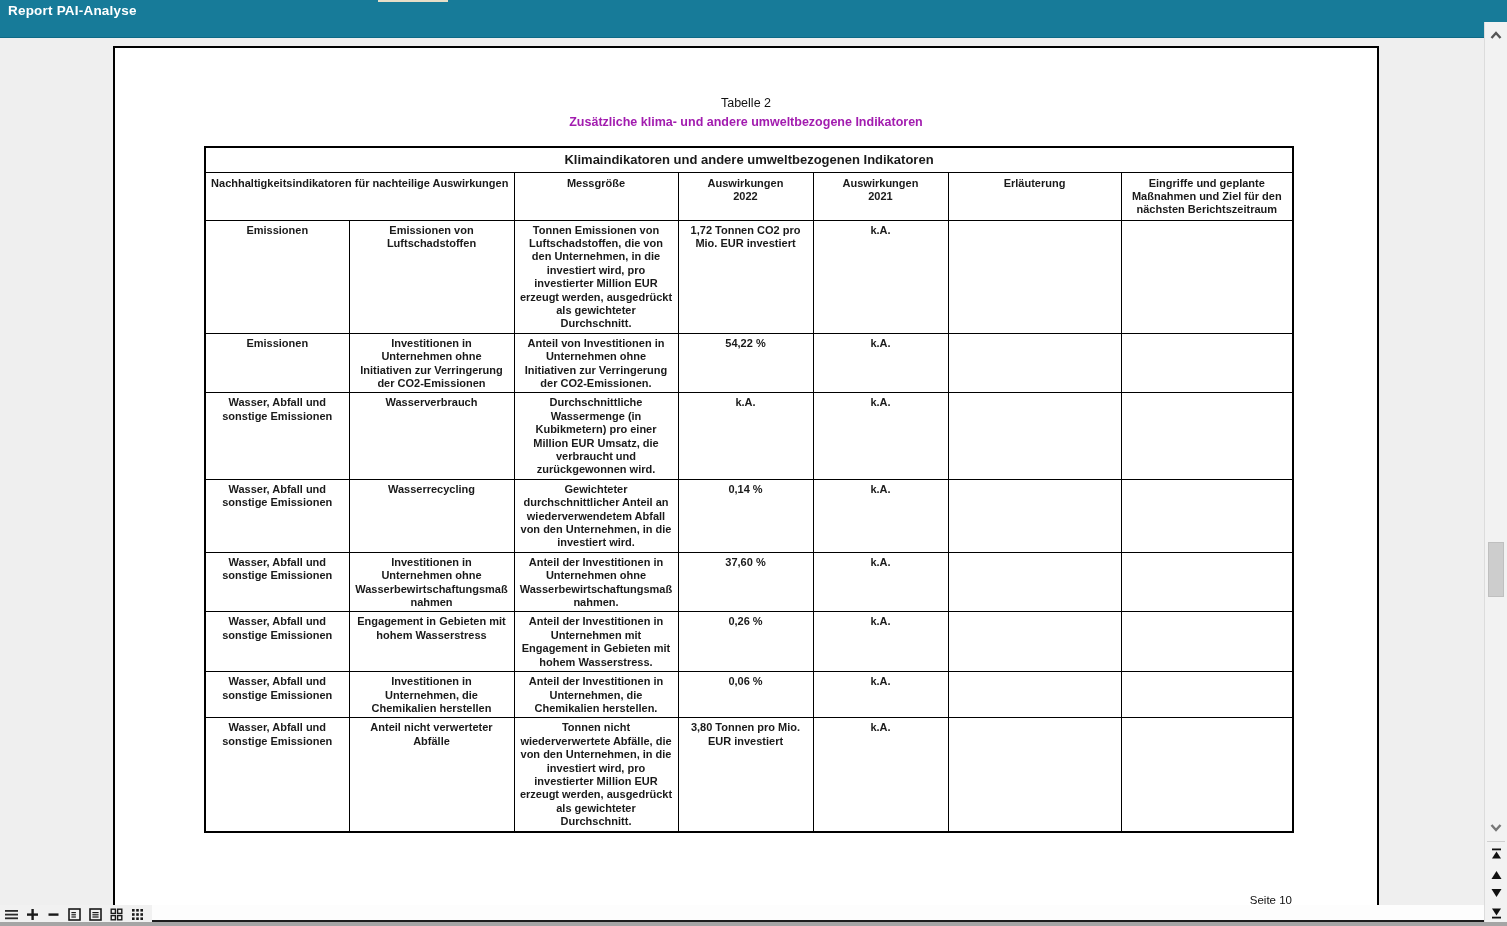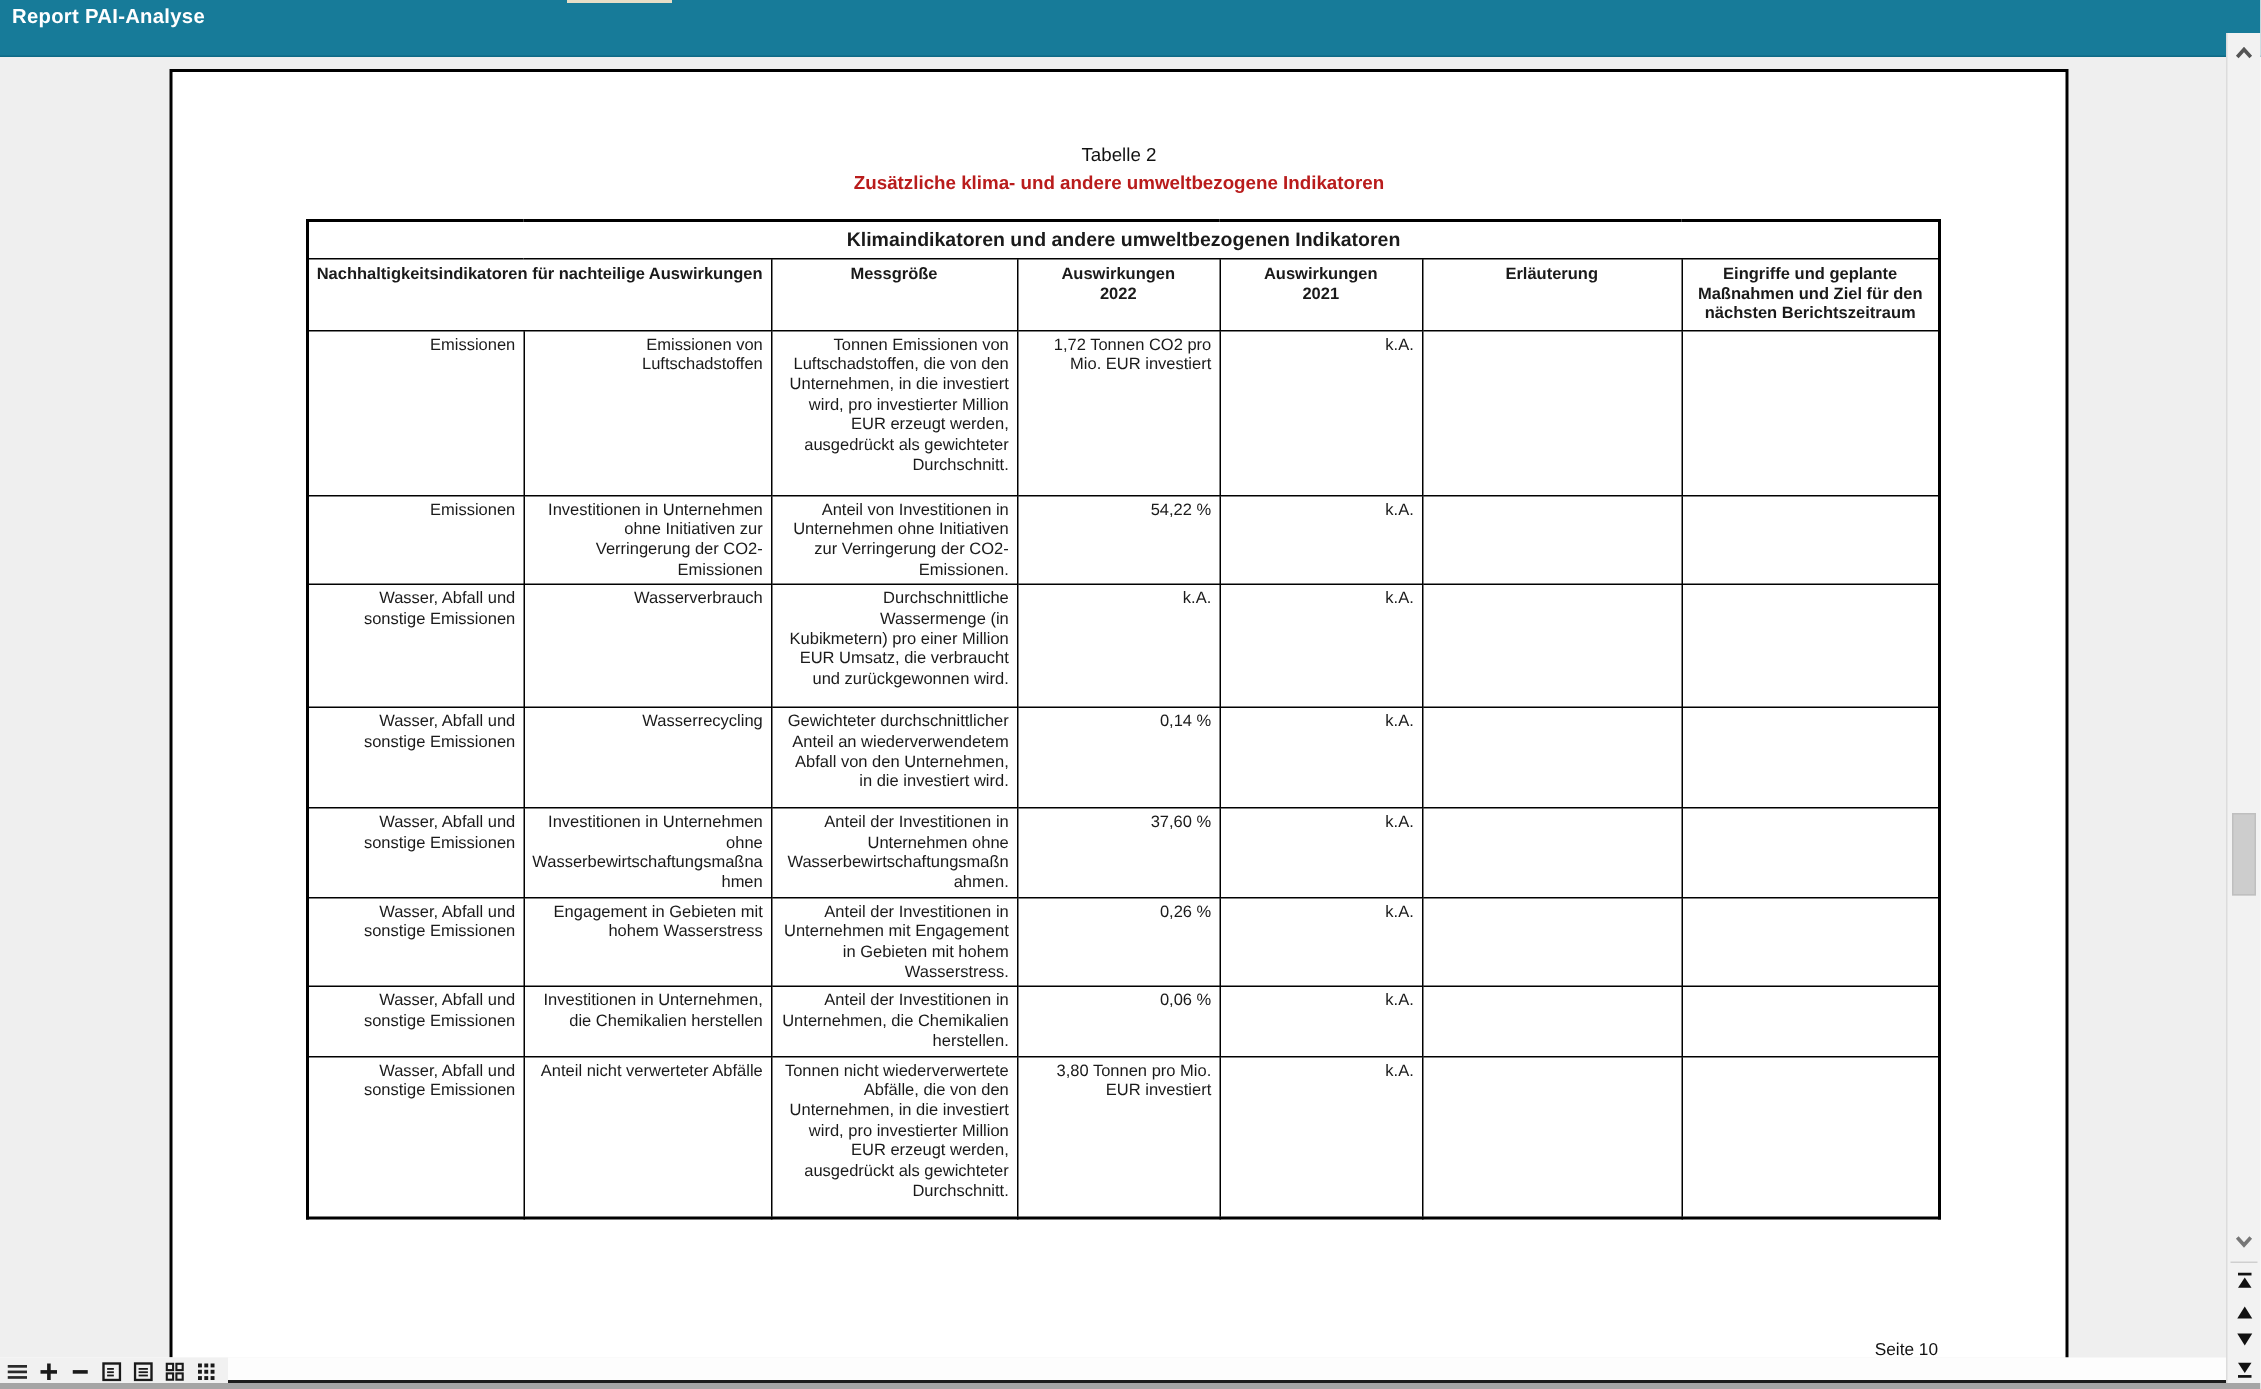--- a/index.html
+++ b/index.html
@@ -14,33 +14,33 @@
   .tab-fragment { position:absolute; top:0; left:378px; width:70px; height:2px; background:#e7dec7; }
 
   
   .viewer { position:absolute; top:22px; left:0; right:23px; bottom:21px;
             background:#efefef; overflow:hidden;margin-top:16px; }
   .page { position:absolute; left:113px; top:8px; width:1266px; height:1500px;
           background:#ffffff; border:2px solid #000; }
   .caption1 { position:absolute; top:48px; left:0; width:100%; text-align:center;
               font-size:12.5px; color:#111; }
   .caption2 { position:absolute; top:67px; left:0; width:100%; text-align:center;
-              font-size:12.5px; font-weight:bold; color:#b91c1c; }
+              font-size:12.5px; font-weight:bold; color:#a21caf; }
 
   
   .doc-table { position:absolute; left:89px; top:98px; }
   table { border-collapse:collapse; table-layout:fixed; width:1088px;
           font-size:11px; line-height:13.4px; color:#1a1a1a; border:2px solid #000;padding-left:44px; }
   th, td { border:1px solid #000; vertical-align:top; padding:3px 5px 2px 5px;
            overflow-wrap:break-word; }
   tr.t-title th { height:25px; vertical-align:middle; text-align:center;
                   font-size:13px; font-weight:bold; padding:2px; }
   tr.t-head th { height:48px; text-align:center; font-weight:bold;
                  padding-top:4px; white-space:pre-line; }
-  td { text-align:right; }
+  td { text-align:center;font-weight:bold; }
   tr.r1 td { height:110px; } tr.r2 td { height:55px; } tr.r3 td { height:82px; }
   tr.r4 td { height:67px; }  tr.r5 td { height:55px; } tr.r6 td { height:54px; }
   tr.r7 td { height:40px; }  tr.r8 td { height:108px; }
   .page-footer { position:absolute; top:846px; left:89px; width:1088px;
                  text-align:right; font-size:11.5px; color:#111; }
 
   
   .bottom-edge { position:absolute; left:0; right:0; bottom:0; height:4px; background:#a5a5a5; }
   .statusbar { position:absolute; left:0; right:23px; bottom:4px; height:17px;
                background:#fdfdfd; border-bottom:2px solid #1c1c1c; }

